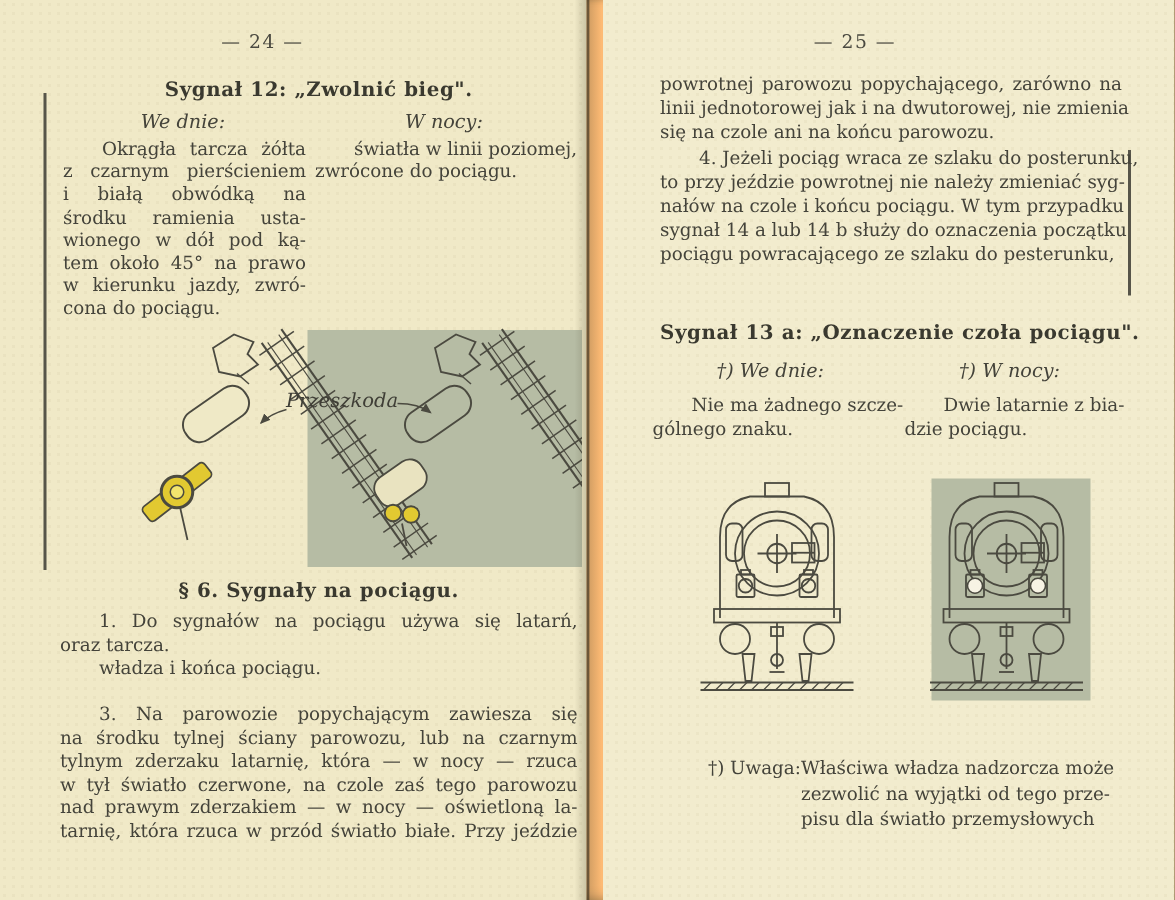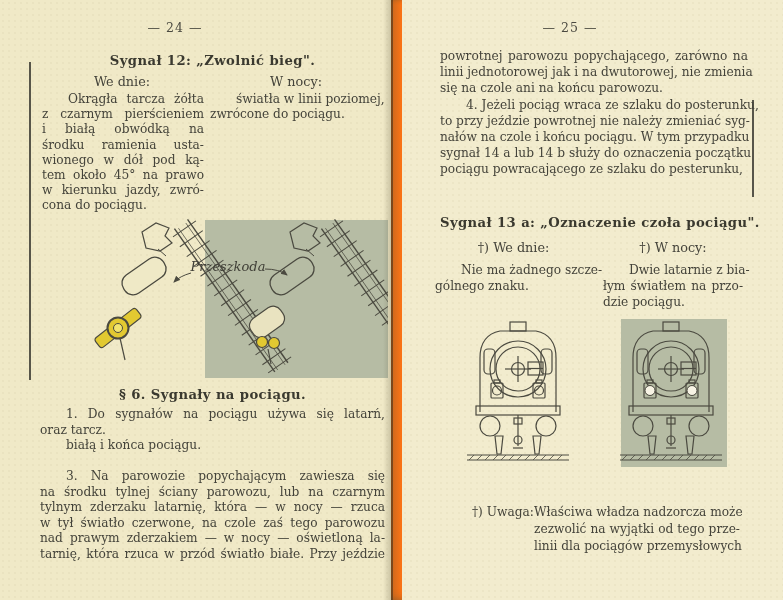--- a/index.html
+++ b/index.html
@@ -1,29 +1,29 @@
 <!DOCTYPE html>
 <html><head>
 <meta charset="utf-8">
 <style>
   html,body{margin:0;padding:0;background:#6b6657;}
   #screen{position:relative;width:783px;height:600px;overflow:hidden;
     font-family:"DejaVu Serif","Liberation Serif",serif;color:#45443a;
-    background:#f97316;
+    background:#fdba74;
     box-shadow:inset 0 -5px 8px -4px rgba(95,85,50,.45), inset -4px 0 6px -3px rgba(95,85,50,.35), inset 0 3px 5px -3px rgba(95,85,50,.3);}
   .page{position:absolute;top:0;height:600px;
     background-image:radial-gradient(rgba(120,108,60,.05) 1px, transparent 1px);
     background-size:6px 6px;}
   #pageL{left:0;width:391px;background-color:#f0e9c7;}
   #pageR{left:402px;width:391px;background-color:#f2ecce;}
   .spine{position:absolute;top:0;left:383px;width:18px;height:600px;
     background:linear-gradient(90deg,rgba(80,74,48,0) 0%,rgba(80,74,48,.22) 42%,rgba(45,42,30,.85) 50%,rgba(80,74,48,.22) 58%,rgba(80,74,48,0) 100%);}
   .pnum{position:absolute;text-align:center;font-size:12.5px;letter-spacing:1px;color:#4a4940;}
   .headline{position:absolute;text-align:center;font-weight:700;font-size:13.2px;letter-spacing:.4px;color:#3a392f;white-space:nowrap;}
-  .col-label{position:absolute;text-align:center;font-size:12.8px;color:#44433a;}
+  .col-label{position:absolute;text-align:center;font-style:italic;font-size:12.8px;color:#44433a;}
   .txt{position:absolute;font-size:12.2px;}
   .txt .ln{text-align:justify;text-align-last:justify;white-space:nowrap;
     padding:0;color:#44433a;}
   .txt .ln:last-child{text-align-last:left;}
   .txt.cont .ln:last-child{text-align-last:justify;}
   .txt.ind .ln:first-child{padding-left:26px;}
   .lh15 .ln{line-height:15.2px;}
   .lh155 .ln{line-height:15.5px;}
   .lh16 .ln{line-height:16px;}
   .lh17 .ln{line-height:17px;}
@@ -135,24 +135,24 @@
           </g>
         <circle cx="184" cy="132" r="5.5" fill="#e2c931" stroke="#4b4a40" stroke-width="1.2"></circle>
         <circle cx="196" cy="133" r="5.5" fill="#e2c931" stroke="#4b4a40" stroke-width="1.2"></circle>
         <line class="art" x1="190" y1="139" x2="193" y2="154" stroke-width="1.2"></line>
       </svg>
     </div>
 
     <div class="headline" style="top:387px;left:40px;width:345px;">§ 6. Sygnały na pociągu.</div>
     <div class="txt ind lh155" style="top:407px;left:40px;width:345px;">
         <div class="ln">1. Do sygnałów na pociągu używa się latarń,</div>
-        <div class="ln">oraz tarcz.</div>
+        <div class="ln">oraz tarcza.</div>
       </div>
     <div class="txt ind lh155" style="top:438px;left:40px;width:345px;">
-        <div class="ln">białą i końca pociągu.</div>
+        <div class="ln">władza i końca pociągu.</div>
       </div>
     <div class="txt ind cont lh155" style="top:469px;left:40px;width:345px;">
         <div class="ln">3. Na parowozie popychającym zawiesza się</div>
         <div class="ln">na środku tylnej ściany parowozu, lub na czarnym</div>
         <div class="ln">tylnym zderzaku latarnię, która — w nocy — rzuca</div>
         <div class="ln">w tył światło czerwone, na czole zaś tego parowozu</div>
         <div class="ln">nad prawym zderzakiem — w nocy — oświetloną la-</div>
         <div class="ln">tarnię, która rzuca w przód światło białe. Przy jeździe</div>
       </div>
   </div>
@@ -179,21 +179,20 @@
 
     <div class="col-label" style="top:240px;left:33px;width:157px;">†) We dnie:</div>
     <div class="col-label" style="top:240px;left:201px;width:140px;">†) W nocy:</div>
 
     <div class="txt ind lh16" style="top:262px;left:33px;width:157px;">
         <div class="ln">Nie ma żadnego szcze-</div>
         <div class="ln">gólnego znaku.</div>
       </div>
     <div class="txt ind lh16" style="top:262px;left:201px;width:140px;">
         <div class="ln">Dwie latarnie z bia-</div>
-        <div class="ln">łym światłem na przo-</div>
         <div class="ln">dzie pociągu.</div>
       </div>
 
     <div class="fig" style="left:63px;top:314px;width:265px;height:160px;">
       <svg width="265" height="160" viewBox="0 0 265 160">
         <defs>
           <g id="loco" stroke="#4b4a40" fill="none" stroke-width="1.2">
             <rect x="35" y="0" width="16" height="9"></rect>
             <path d="M5,90 L5,36 Q5,13 25,9 L61,9 Q81,13 81,36 L81,90"></path>
             <rect x="9" y="27" width="11" height="25" rx="4"></rect>
@@ -232,19 +231,19 @@
         <circle cx="185" cy="76.5" r="5" fill="#f7f3e4" stroke="#4b4a40" stroke-width="1"></circle>
         <circle cx="227" cy="76.5" r="5" fill="#f7f3e4" stroke="#4b4a40" stroke-width="1"></circle>
       </svg>
     </div>
 
     <div class="footnote" style="top:504px;left:70px;width:268px;">
       <div class="fn-marker">†) Uwaga:</div>
       <div class="fn-lines txt lh17" style="position:relative;">
           <div class="ln">Właściwa władza nadzorcza może</div>
           <div class="ln">zezwolić na wyjątki od tego prze-</div>
-          <div class="ln">linii dla pociągów przemysłowych</div>
+          <div class="ln">pisu dla światło przemysłowych</div>
         </div>
     </div>
   </div>
 
   <div class="spine"></div>
 </div>
 
 </body></html>

